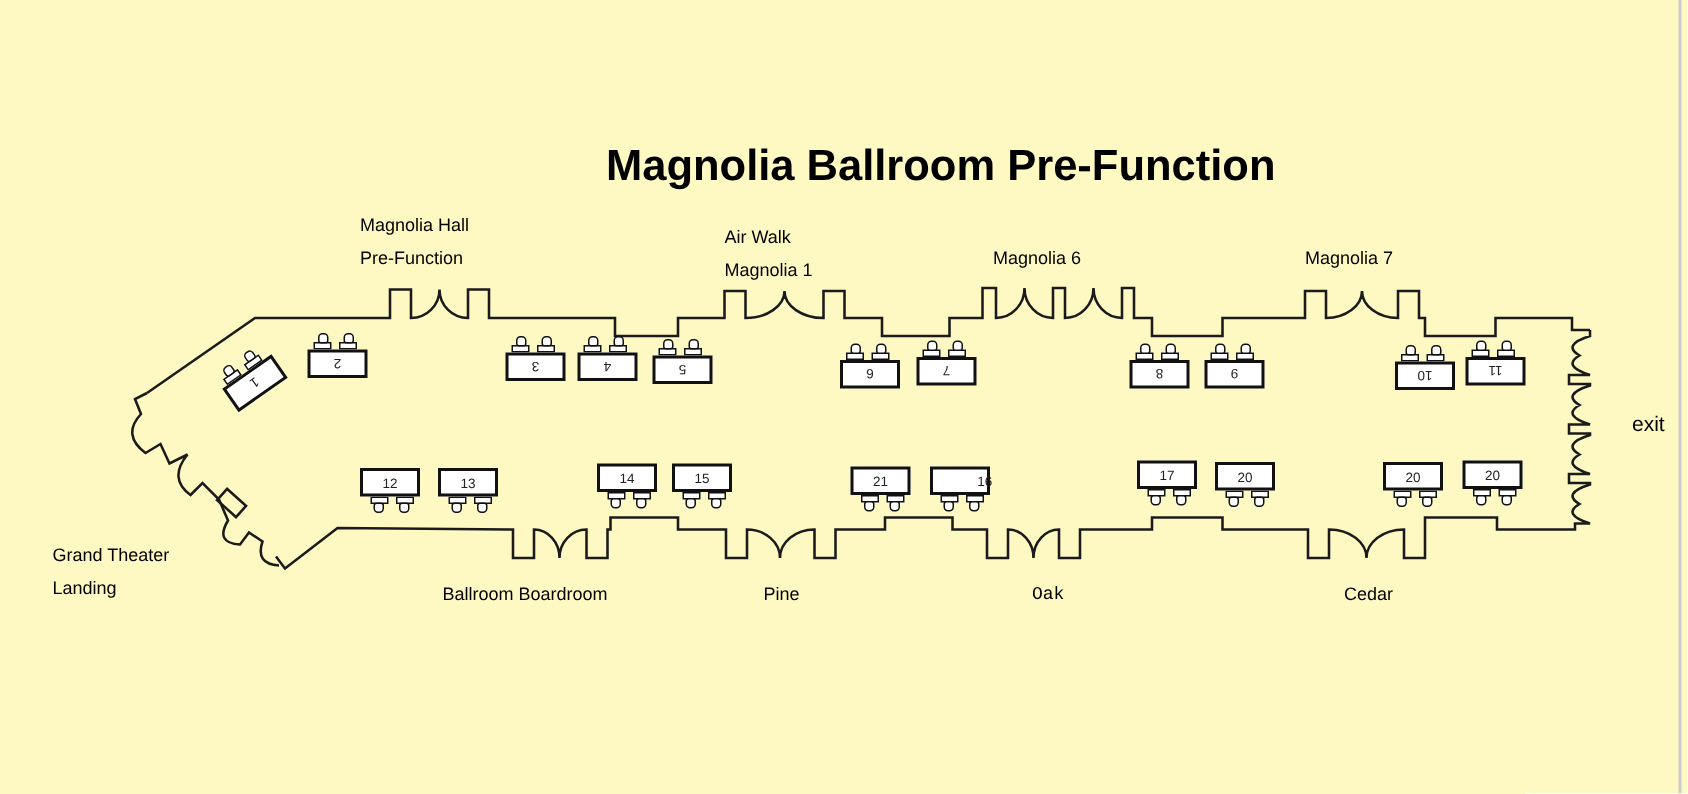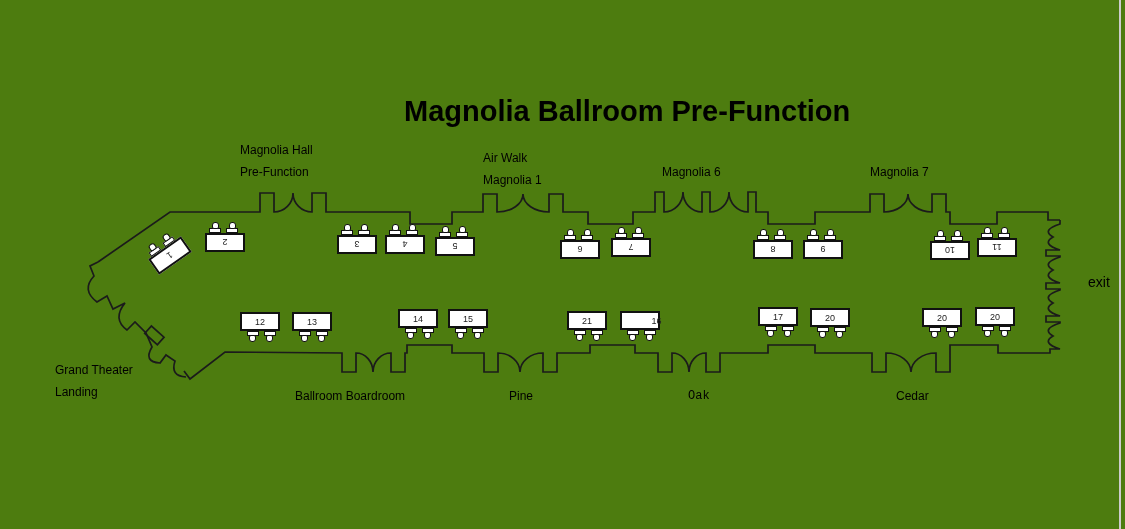--- a/index.html
+++ b/index.html
@@ -1,19 +1,19 @@
 <!DOCTYPE html>
 <html><head>
 <meta charset="utf-8">
 <style>
   html,body{margin:0;padding:0;background:#fff;}
   #canvas{
     position:relative;
     width:1125px;height:529px;
-    background:#4d7c0f;
+    background:#fef9c3;
     font-family:"Liberation Sans", sans-serif;
     overflow:hidden;
   }
   #plan-svg{position:absolute;left:0;top:0;}
   #plan-svg path, #plan-svg rect{
     fill:none;
     stroke:#1b1b1b;
     stroke-width:1.7;
     stroke-linejoin:miter;
     stroke-linecap:butt;
@@ -169,21 +169,21 @@
 
   <div class="plan-title">Magnolia Ballroom Pre-Function</div>
 
   <div class="page-edge"></div>
 <div class="room-label" style="left: 240px; top: 139px;">Magnolia Hall
 Pre-Function</div>
     <div class="room-label" style="left: 483px; top: 147px;">Air Walk
 Magnolia 1</div>
     <div class="room-label" style="left: 662px; top: 161px;">Magnolia 6</div>
     <div class="room-label" style="left: 870px; top: 161px;">Magnolia 7</div>
-    <div class="room-label" style="left: 35px; top: 359px; margin-left: 20px;">Grand Theater
+    <div class="room-label" style="left: 35px; top: 359px;">Grand Theater
 Landing</div>
     <div class="room-label" style="left: 295px; top: 385px;">Ballroom Boardroom</div>
     <div class="room-label" style="left: 509px; top: 385px;">Pine</div>
     <div class="room-label" style="left: 688px; top: 385px; font-family: Liberation Mono, monospace;">Oak</div>
     <div class="room-label" style="left: 896px; top: 385px;">Cedar</div>
     <div class="room-label exit" style="left: 1088px; top: 274px;">exit</div>
     <div class="table" style="left: 150px; top: 246px; transform: rotate(145deg);">
       <span class="chair c1"></span>
       <span class="chair c2"></span>
       <span class="table-number">1</span>

